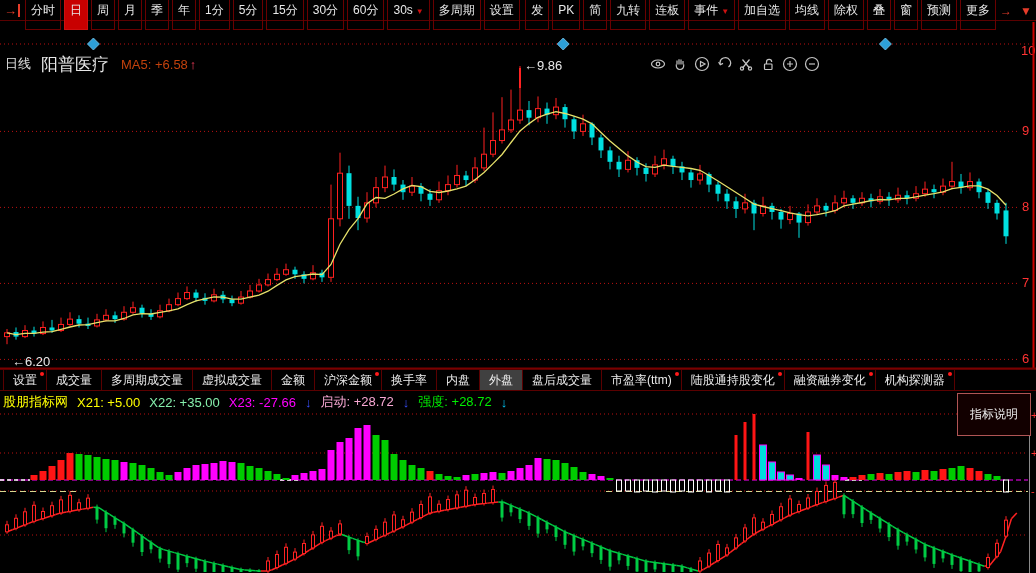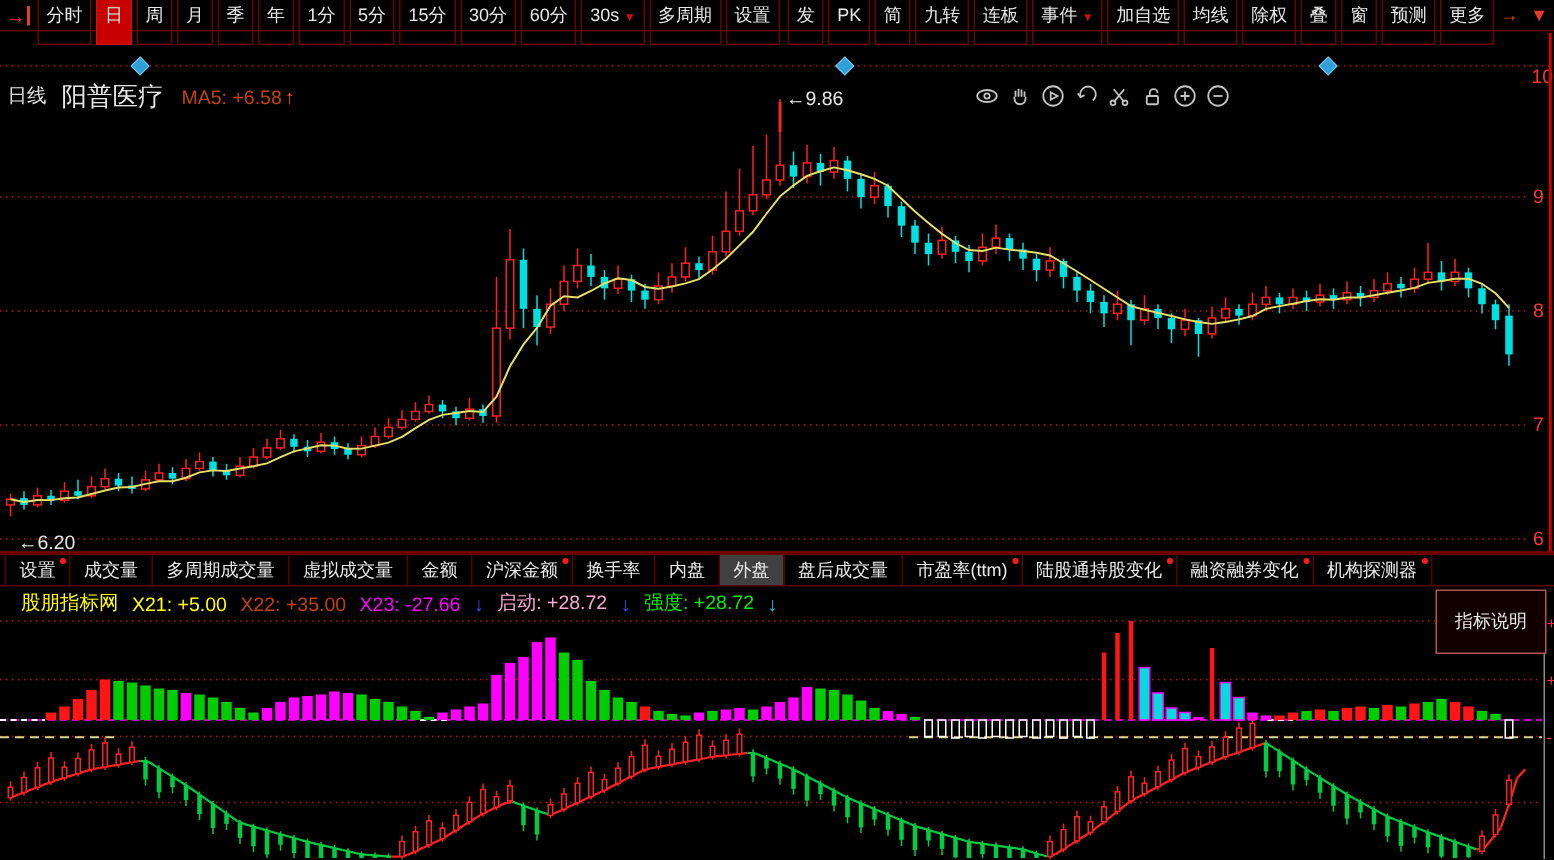--- a/index.html
+++ b/index.html
@@ -30,21 +30,21 @@
   
   .tabbar{position:absolute;top:369px;left:0;width:1036px;height:22px;box-sizing:border-box;
           border-top:1px solid #5a0000;border-bottom:1px solid #5a0000;display:flex;align-items:stretch;}
   .tab{position:relative;color:#ececec;font-size:12px;padding:0 9px;display:flex;align-items:center;
        border-right:1px solid #5a0000;cursor:pointer;white-space:nowrap;}
   .tab:first-child{border-left:1px solid #5a0000;margin-left:3px;}
   .tab.selected{background:#404040;}
   .tab .dot{position:absolute;top:2px;right:2px;width:4px;height:4px;background:#ff1a1a;border-radius:50%;}
   
   .ind-header{position:absolute;top:392px;left:0;height:20px;display:flex;gap:9px;
-              align-items:center;padding-left:14px;font-size:13px;}
+              align-items:center;padding-left:3px;font-size:13px;}
   .ind-token{white-space:pre;}
   .help-btn{position:absolute;top:393px;right:5px;height:17px;line-height:16px;padding:12px 12px;
             border:1px solid #b05555;color:#ececec;font-size:12px;background:#120000;cursor:pointer;}
   
   #overlay{position:absolute;top:0;left:0;pointer-events:none;}
 </style>
 </head>
 <body>
 
 <div id="app">
@@ -890,21 +890,21 @@
       <div class="tab">盘后成交量</div>
       <div class="tab">市盈率(ttm)<span class="dot"></span></div>
       <div class="tab">陆股通持股变化<span class="dot"></span></div>
       <div class="tab">融资融券变化<span class="dot"></span></div>
       <div class="tab">机构探测器<span class="dot"></span></div>
     </div>
 
   <div class="ind-header" id="ind-header">
       <span class="ind-token" style="color: rgb(255, 255, 0);">股朋指标网</span>
       <span class="ind-token" style="color: rgb(255, 255, 0);">X21: +5.00</span>
-      <span class="ind-token" style="color: #c2410c;">X22: +35.00</span>
+      <span class="ind-token" style="color: #86efac;">X22: +35.00</span>
       <span class="ind-token" style="color: rgb(255, 0, 255);">X23: -27.66</span>
       <span class="ind-token" style="color: rgb(58, 80, 255);">↓</span>
       <span class="ind-token" style="color: #f9a8d4;">启动: +28.72</span>
       <span class="ind-token" style="color: rgb(58, 80, 255);">↓</span>
       <span class="ind-token" style="color: rgb(0, 238, 0);">强度: +28.72</span>
       <span class="ind-token" style="color: rgb(0, 204, 255);">↓</span>
     </div>
   <div class="help-btn">指标说明</div>
 </div>
 

